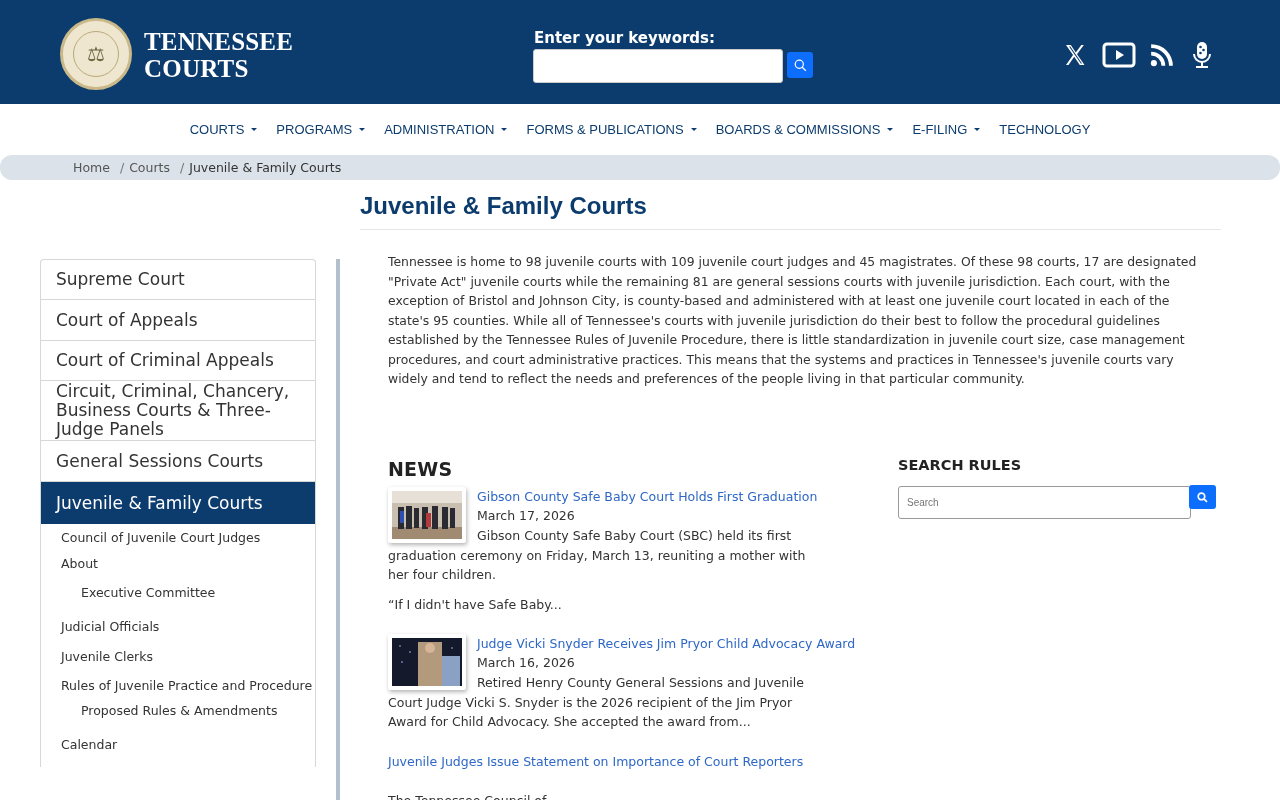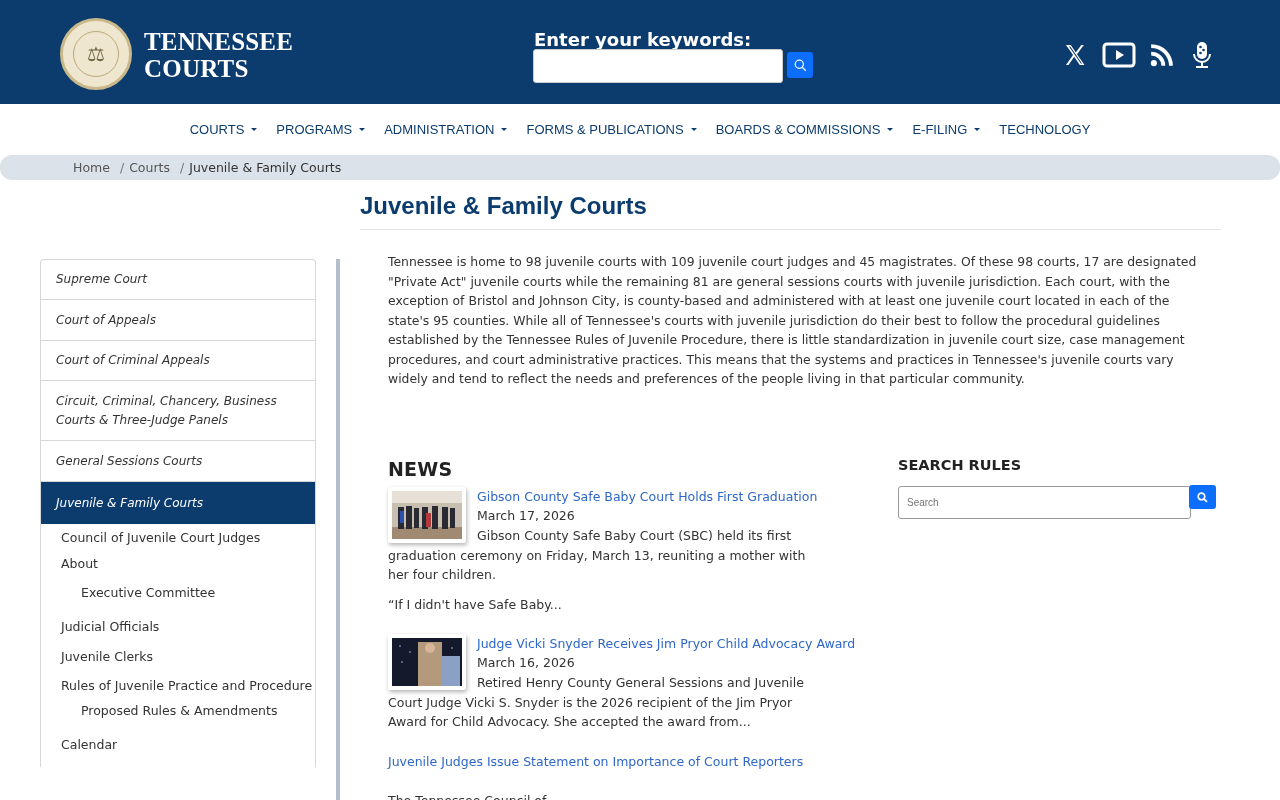--- a/index.html
+++ b/index.html
@@ -1,34 +1,34 @@
 <!DOCTYPE html>
 <html><head>
 <meta charset="utf-8">
 <style>
   * { box-sizing: border-box; margin: 0; padding: 0; }
   body { width: 1280px; height: 800px; overflow: hidden; background: #fff; font-family: "DejaVu Sans", sans-serif; color: #333; }
   .header { height: 104px; background: #0c3c6e; position: relative; }
   .seal { position: absolute; left: 60px; top: 18px; width: 72px; height: 72px; border-radius: 50%; background: #efe6cf; border: 3px solid #c9b98a; display: flex; align-items: center; justify-content: center; }
   .seal-inner { width: 46px; height: 46px; border-radius: 50%; border: 1px solid #b9a878; display:flex; align-items:center; justify-content:center; color:#6f6442; font-size: 20px; font-family: "DejaVu Serif", serif; }
   .brand { position: absolute; left: 144px; top: 28px; color: #fff; font-family: "Liberation Serif", serif; font-weight: bold; font-size: 25px; line-height: 27px; letter-spacing: 0.2px; }
-  .kw-label { position: absolute; left: 534px; top: 29px; color: #fff; font-weight: bold; font-size: 18px; }
+  .kw-label { position: absolute; left: 534px; top: 29px; color: #fff; font-weight: bold; font-size: 15px; }
   .kw-input { position: absolute; left: 533px; top: 49px; width: 250px; height: 34px; background: #fff; border: 1px solid #ccc; border-radius: 3px; }
   .kw-btn { position: absolute; left: 787px; top: 52px; width: 26px; height: 26px; background: #0d6efd; border-radius: 3px; display: flex; align-items: center; justify-content: center; }
   .social { position: absolute; top: 40px; display: flex; align-items: center; justify-content: center; width: 30px; height: 30px; }
   .nav { height: 51px; display: flex; justify-content: center; align-items: center; gap: 0; background: #fff; }
   .nav-item { font-family: "Liberation Sans", sans-serif; font-size: 13px; color: #0c3c6e; padding: 0 9.5px; display: flex; align-items: center; cursor: pointer; }
   .caret { display: inline-block; margin-left: 7px; width: 0; height: 0; border-left: 3px solid transparent; border-right: 3px solid transparent; border-top: 3.5px solid #0c3c6e; }
   .breadcrumb { height: 25px; background: #dbe2e9; display: flex; align-items: center; padding-left: 73px; font-size: 12.5px; color: #555; border-radius: 12px; }
   .breadcrumb .sep { margin: 0 5px 0 10px; color: #777; }
   .breadcrumb .current { color: #333; }
   .page-title { position: absolute; left: 360px; top: 192px; font-size: 24px; color: #0c3c6e; font-family: "Liberation Sans", sans-serif; }
   .title-rule { position: absolute; left: 360px; top: 229px; width: 861px; height: 1px; background: #e6e6e6; }
   .sidebar { position: absolute; left: 40px; top: 259px; width: 276px; border: 1px solid #d7d7d7; border-radius: 4px 4px 0 0; border-bottom: none; background: #fff; }
-  .side-item { border-bottom: 1px solid #d7d7d7; padding: 0 15px; font-size: 12px; color: #333; display: flex; align-items: center; line-height: 19px; font-style: italic; }
+  .side-item { border-bottom: 1px solid #d7d7d7; padding: 0 15px; font-size: 17px; color: #333; display: flex; align-items: center; line-height: 19px; }
   .side-item.active { background: #0c3c6e; color: #fff; border-bottom: none; }
   .sub-item { font-size: 12.5px; color: #333; padding-left: 20px; }
   .sub-sub { padding-left: 40px; }
   .vbar { position: absolute; left: 336px; top: 259px; width: 4px; height: 541px; background: #b3bfcc; }
   .intro { position: absolute; left: 388px; top: 252px; width: 810px; font-size: 12.4px; line-height: 19.5px; color: #333; }
   .news-h { position: absolute; left: 388px; top: 458px; font-size: 19px; font-weight: bold; color: #222; letter-spacing: 0.2px; }
   .thumb { position: absolute; width: 78px; height: 56px; background: #fff; box-shadow: 1px 2px 4px rgba(0,0,0,0.3); padding: 4px; border-radius: 2px; }
   .thumb-img { width: 100%; height: 100%; }
   .news-link { position: absolute; color: #2e67c7; font-size: 12.5px; cursor: pointer; }
   .news-text { position: absolute; font-size: 12.5px; color: #333; line-height: 19.5px; }

